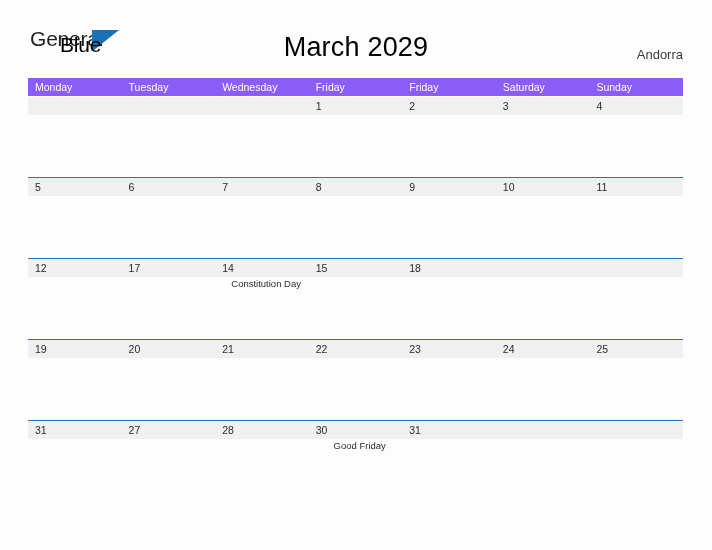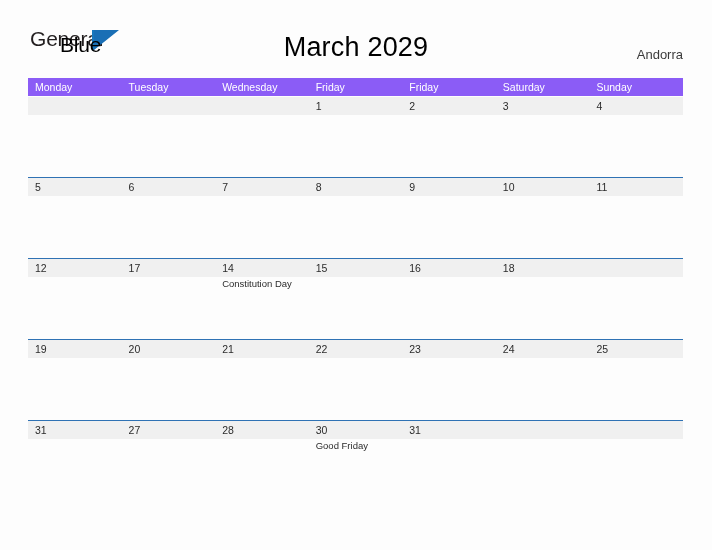--- a/index.html
+++ b/index.html
@@ -145,20 +145,21 @@
     position: absolute;
     left: 7px;
     top: 20px;
     width: 88px;
   }
   .day-event {
     font-size: 9.5px;
     line-height: 12px;
     color: #2b2b2b;
     white-space: nowrap;
+    text-align: center;
   }
 </style>
 </head>
 <body>
 
 <div class="page-header">
 
   <div class="logo">
     <span class="logo-general">General</span>
     <span class="logo-flag">
@@ -272,24 +273,20 @@
         <span class="day-number">14</span>
         <div class="day-events">
           <div class="day-event">Constitution Day</div>
         </div>
       </div>
       <div class="day-cell">
         <span class="day-number">15</span>
         <div class="day-events"></div>
       </div>
       <div class="day-cell">
-        <span class="day-number">16</span>
-        <div class="day-events"></div>
-      </div>
-      <div class="day-cell">
         <span class="day-number">18</span>
         <div class="day-events"></div>
       </div>
     </div>
   </div>
 
   <div class="week-row">
     <div class="week-rule"></div>
     <div class="week-band"></div>
     <div class="week-cells">

